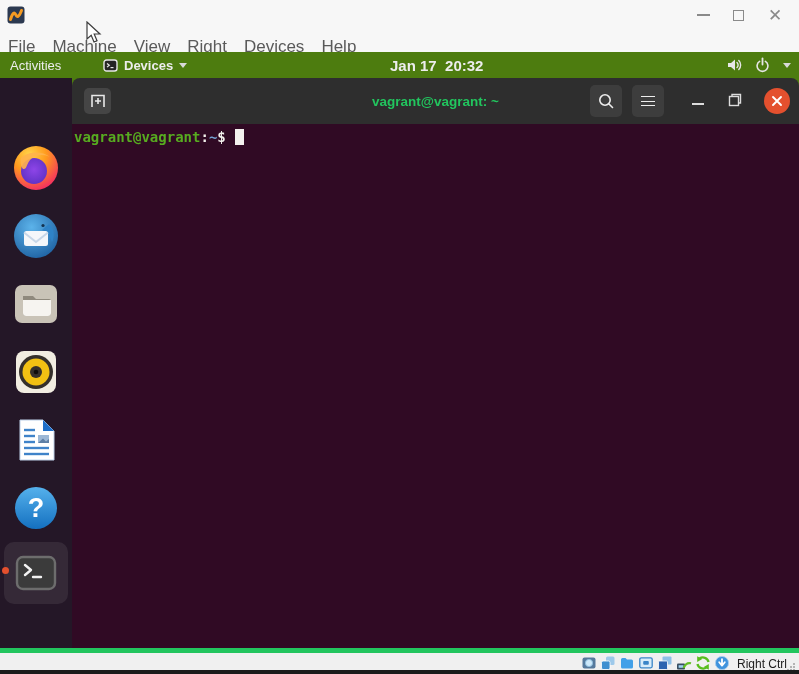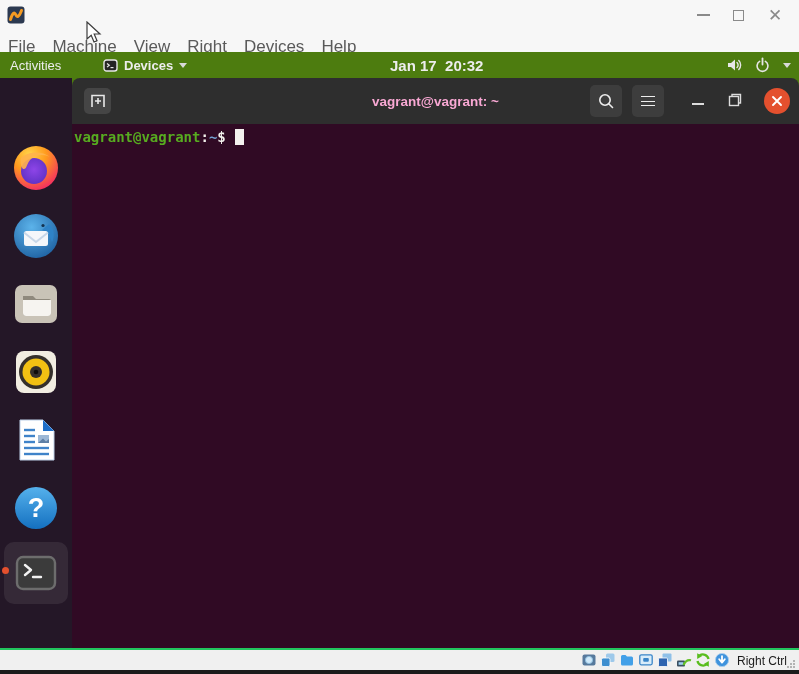--- a/index.html
+++ b/index.html
@@ -34,40 +34,40 @@
 
   
   .dock { position:absolute; left:0; top:26px; width:72px; height:570px; background:#241727; }
   .dock-item { position:absolute; left:12px; width:48px; height:48px; display:flex; align-items:center; justify-content:center; }
   .term-tile { position:absolute; left:4px; top:464px; width:64px; height:62px; background:rgba(255,255,255,0.08); border-radius:10px; display:flex; align-items:center; justify-content:center; }
   .running-dot { position:absolute; left:2px; top:489px; width:7px; height:7px; border-radius:50%; background:#e4502e; }
 
   
   .terminal-window { position:absolute; left:72px; top:26px; width:727px; height:570px; }
   .term-header { position:absolute; left:0; top:0; width:727px; height:46px; background:#2e2e2e; border-radius:8px 8px 0 0; }
-  .term-title { position:absolute; left:0; top:0; width:727px; height:46px; display:flex; align-items:center; justify-content:center; color:#f9a8d4; font-size:13.5px; font-weight:bold; }
+  .term-title { position:absolute; left:0; top:0; width:727px; height:46px; display:flex; align-items:center; justify-content:center; color:#22c55e; font-size:13.5px; font-weight:bold; }
   .hdr-btn { position:absolute; top:7px; width:32px; height:32px; background:#3d3d3d; border-radius:5px; display:flex; align-items:center; justify-content:center; }
   .newtab-btn { left:12px; top:10px; width:27px; height:26px; background:#454545; }
   .search-btn { left:518px; }
   .menu-btn { left:560px; }
   .hamburger { display:flex; flex-direction:column; gap:3.5px; }
   .hamburger i { display:block; width:14px; height:0; border-top:1.6px solid #ededed; }
   .term-min { position:absolute; left:620px; top:25px; width:12px; height:0; border-top:2px solid #dcdcdc; }
   .term-restore { position:absolute; left:656px; top:15px; }
   .term-close { position:absolute; left:692px; top:10px; width:26px; height:26px; border-radius:50%; background:#e4502e; display:flex; align-items:center; justify-content:center; }
   .term-body { position:absolute; left:0; top:46px; width:727px; height:524px; background:#300a24; padding:4px 0 0 2px; }
   .prompt-line { font-family:"DejaVu Sans Mono", monospace; font-size:14px; font-weight:bold; line-height:18px; white-space:pre; }
   .p-user { color:#57ab20;margin-top:40px; }
   .p-colon { color:#f2f0ec; }
   .p-path { color:#729fcf; }
   .p-symbol { color:#f2f0ec; }
   .cursor-block { display:inline-block; width:9px; height:16px; background:#f3f1ee; margin-left:9px; vertical-align:-3px; }
 
   
-  .vbox-statusbar { position:absolute; left:0; top:648px; width:799px; height:22px; background:#f0f0f0; border-top:2px solid #22c55e; }
+  .vbox-statusbar { position:absolute; left:0; top:648px; width:799px; height:22px; background:#f0f0f0; border-top:5px solid #22c55e; }
   .status-icons { position:absolute; left:581px; top:2px; display:flex; gap:3px; }
   .status-icons svg { display:block; }
   .hostkey-label { position:absolute; left:737px; top:4px; font-size:12px; color:#1c1c1c; white-space:nowrap; }
   .grip { position:absolute; right:3px; top:9px; }
 
   .bottom-strip { position:absolute; left:0; top:670px; width:799px; height:4px; background:#1b1b1b; }
 
   .mouse-cursor { position:absolute; left:85px; top:21px; }
 </style>
 </head>

